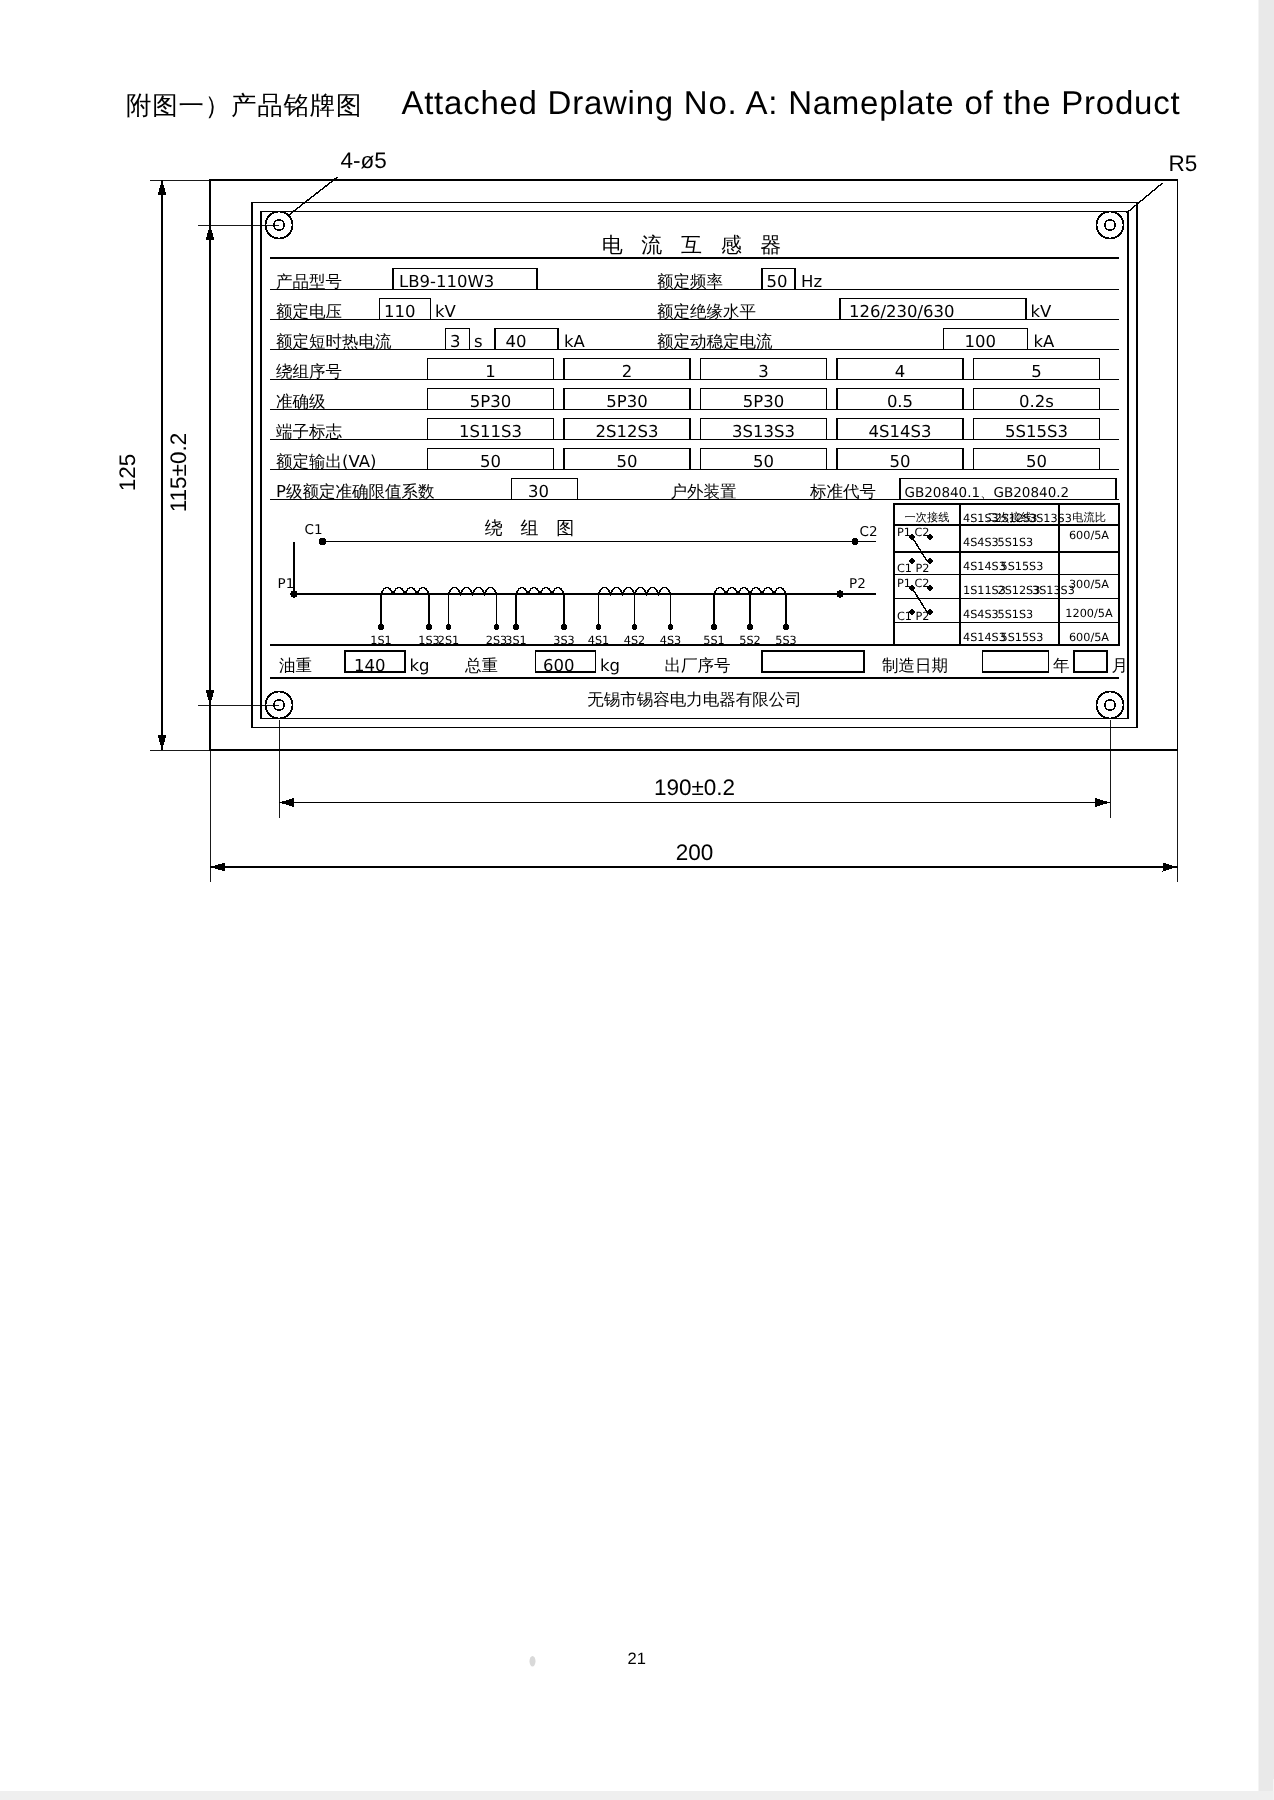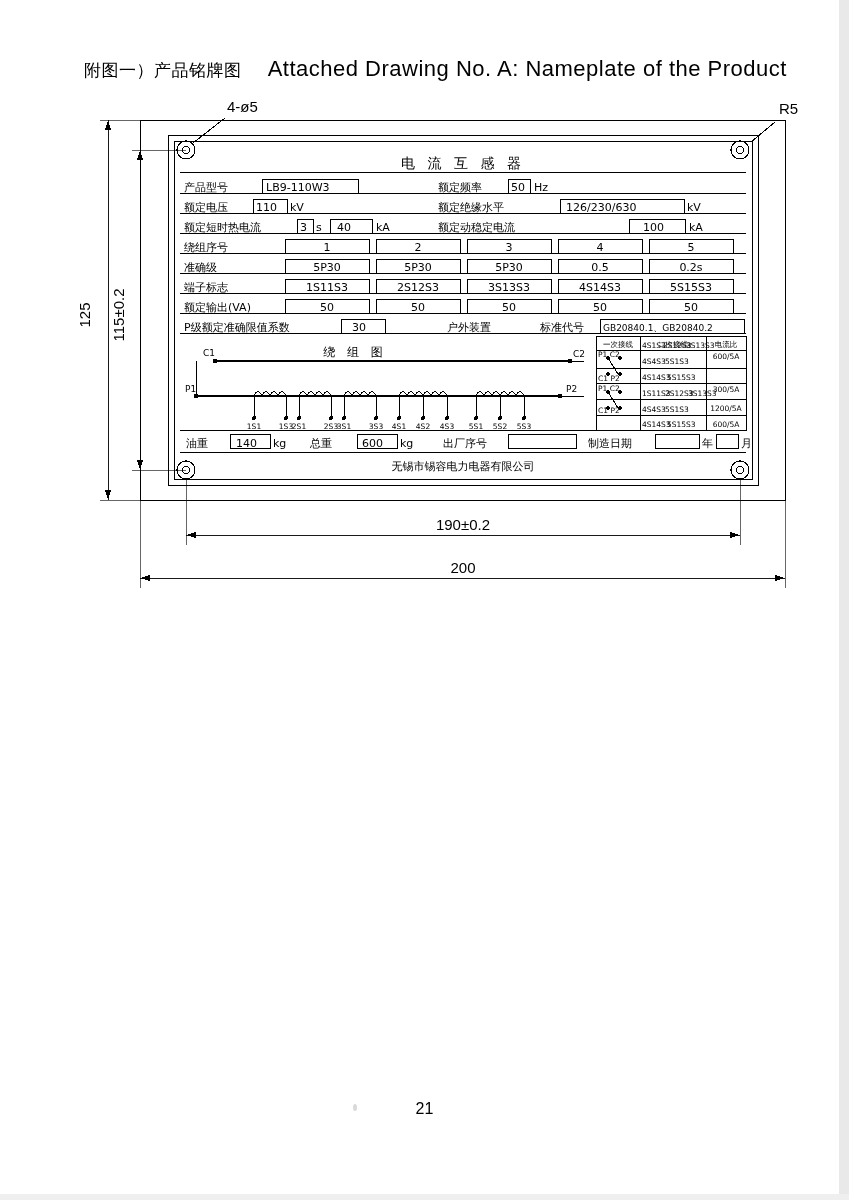--- a/index.html
+++ b/index.html
@@ -29,21 +29,21 @@
   .lbl{font-family:"DejaVu Sans", sans-serif;font-size:11px;}
   .lbl-sm{font-family:"DejaVu Sans", sans-serif;font-size:9px;}
   .lbl-xs{font-family:"DejaVu Sans", sans-serif;font-size:7.5px;}
   .dim{font-family:"Liberation Sans", sans-serif;font-size:15px;}
   .dimv{font-family:"Liberation Sans", sans-serif;font-size:15px;}
   .plateTitle{font-family:"DejaVu Sans", sans-serif;font-size:14px;letter-spacing:4px;}
   .sect{font-family:"DejaVu Sans", sans-serif;font-size:12px;letter-spacing:4px;}
 
   .pagenum{
     position:absolute;left:0;top:1100px;width:849px;text-align:center;
-    font-size:16px;
+    font-size:11px;
   }
   .speck{position:absolute;background:#d9d9d9;border-radius:50%;}
 </style>
 </head>
 <body>
 
 <div class="scan-edge-right"></div>
 <div class="scan-edge-bottom"></div>
 
 <div class="title">

